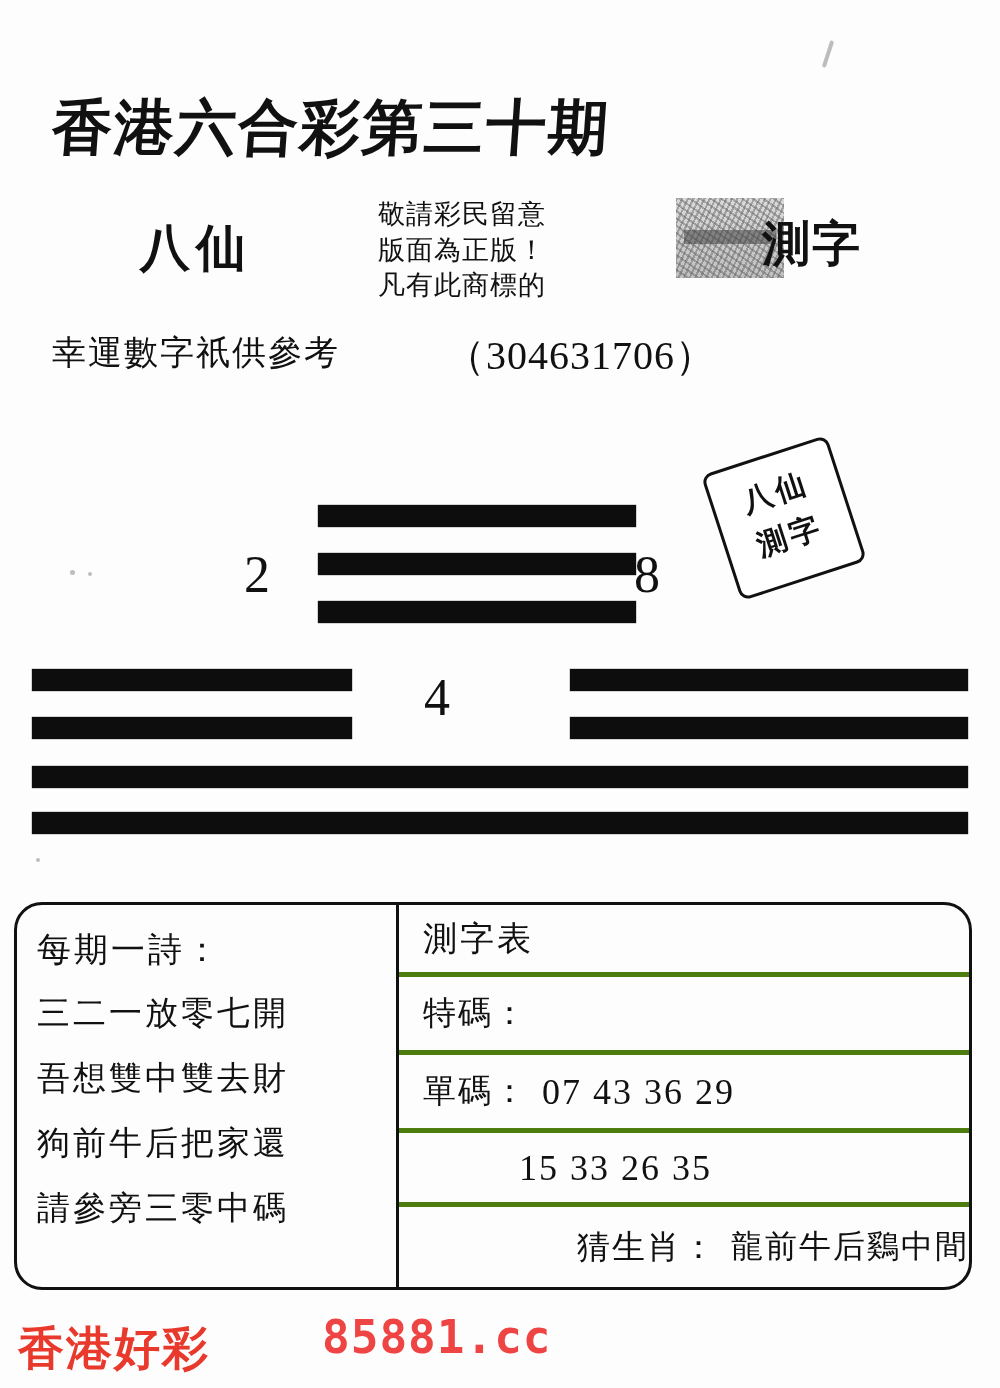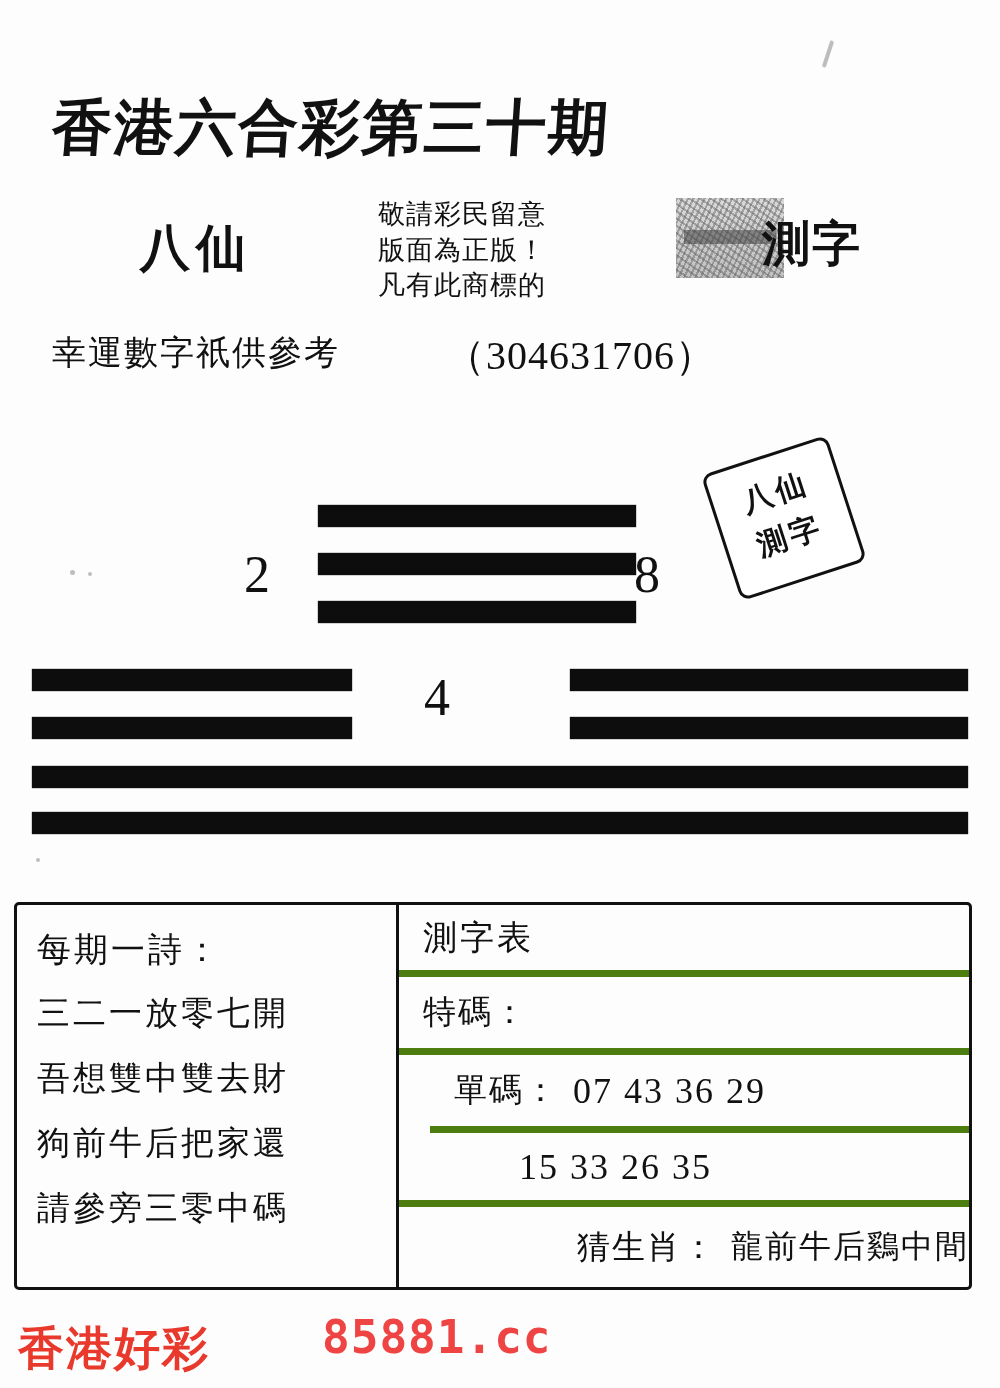--- a/index.html
+++ b/index.html
@@ -146,21 +146,21 @@
   .badge span.l2 { top: 62px; }
 
   
   .panel {
     position: absolute;
     left: 14px;
     top: 902px;
     width: 958px;
     height: 388px;
     border: 3px solid #111;
-    border-radius: 5px;
+    border-radius: 28px;
     box-sizing: border-box;
     overflow: hidden;
   }
   .panel-left {
     position: absolute;
     left: 0; top: 0;
     width: 382px;
     height: 100%;
     box-sizing: border-box;
     border-right: 3px solid #111;
@@ -180,30 +180,30 @@
     white-space: nowrap;
   }
 
   .panel-right {
     position: absolute;
     left: 382px; top: 0;
     right: 0; bottom: 0;
   }
   .rrow {
     box-sizing: border-box;
-    border-bottom: 7px solid #4d7c0f;
+    border-bottom: 5px solid #4d7c0f;
     padding-left: 24px;
     display: flex;
     align-items: center;
     font-family: "DejaVu Serif", "Liberation Serif", serif;
   }
   .rrow:last-child { border-bottom: none; }
   .r-h { height: 72px; font-size: 34px; letter-spacing: 3px; }
   .r-1 { height: 78px; }
-  .r-2 { height: 78px; margin-left: 31px; }
+  .r-2 { height: 78px; }
   .r-3 { height: 74px; }
   .r-4 { height: 80px; font-size: 32px; letter-spacing: 2px; justify-content: flex-end; }
   .rlabel {
     font-size: 33px;
     letter-spacing: 2px;
     white-space: nowrap;
   }
   .rnums {
     font-size: 36px;
     font-family: "Liberation Serif", serif;

